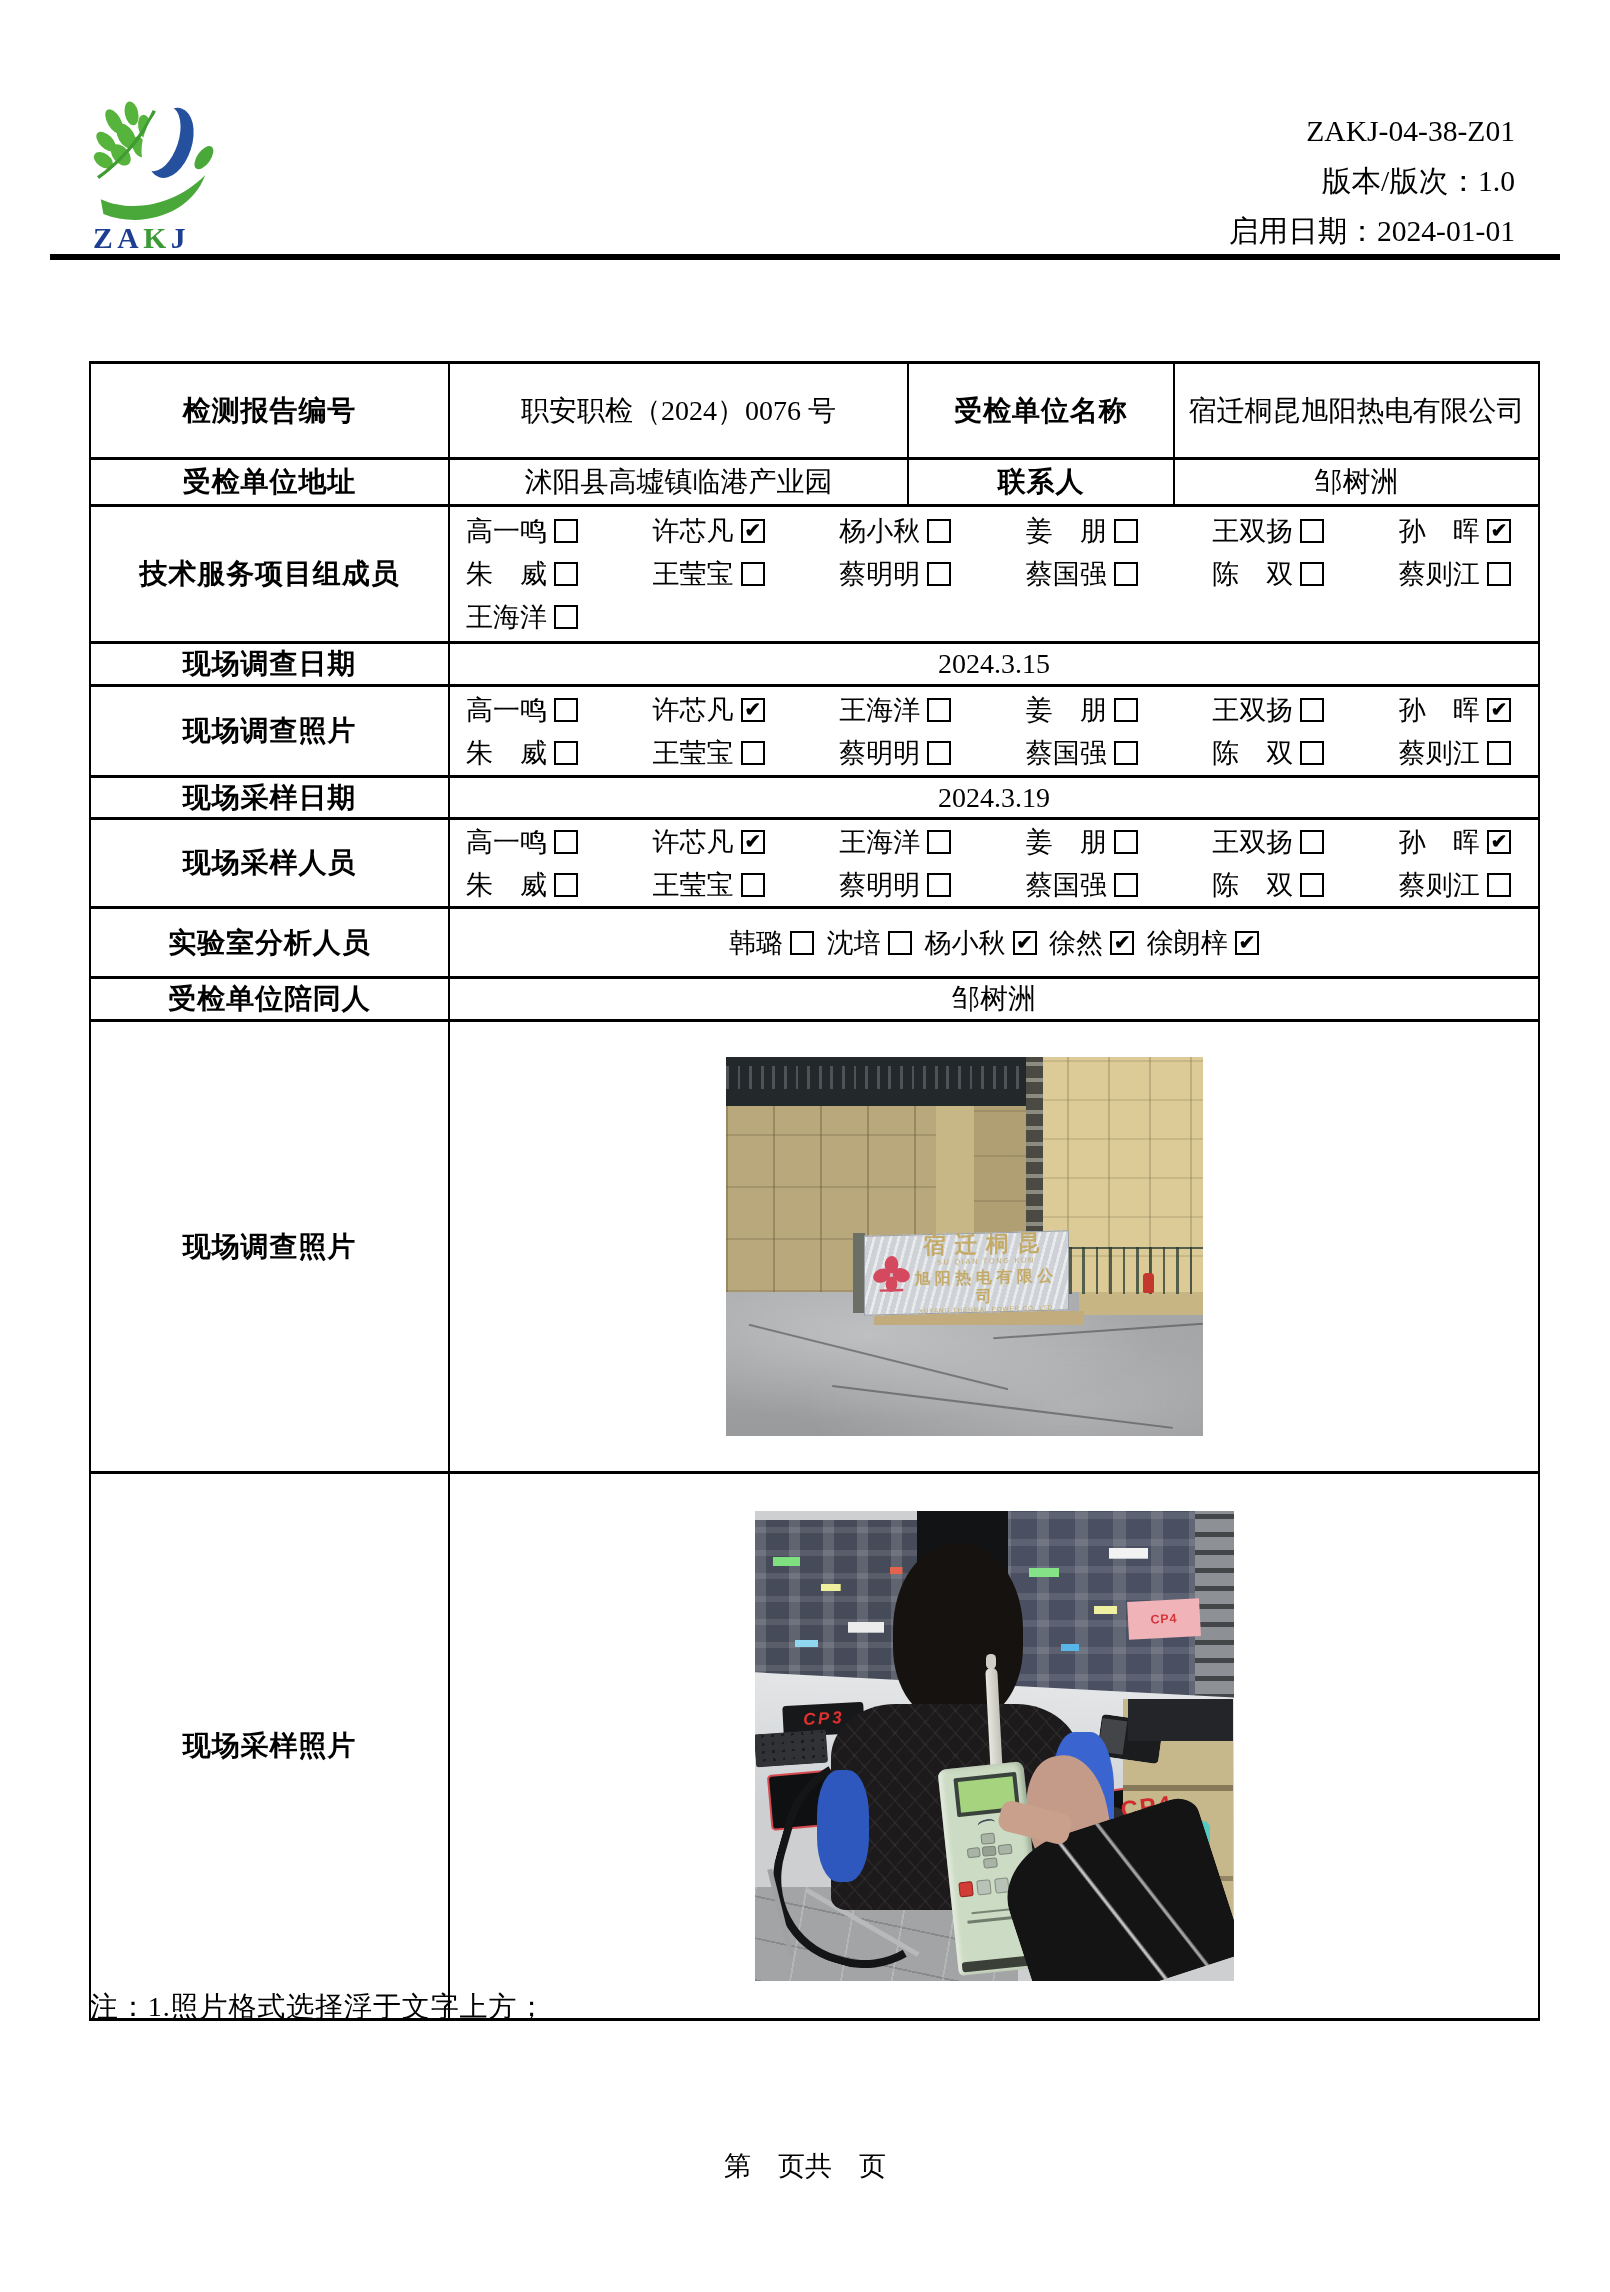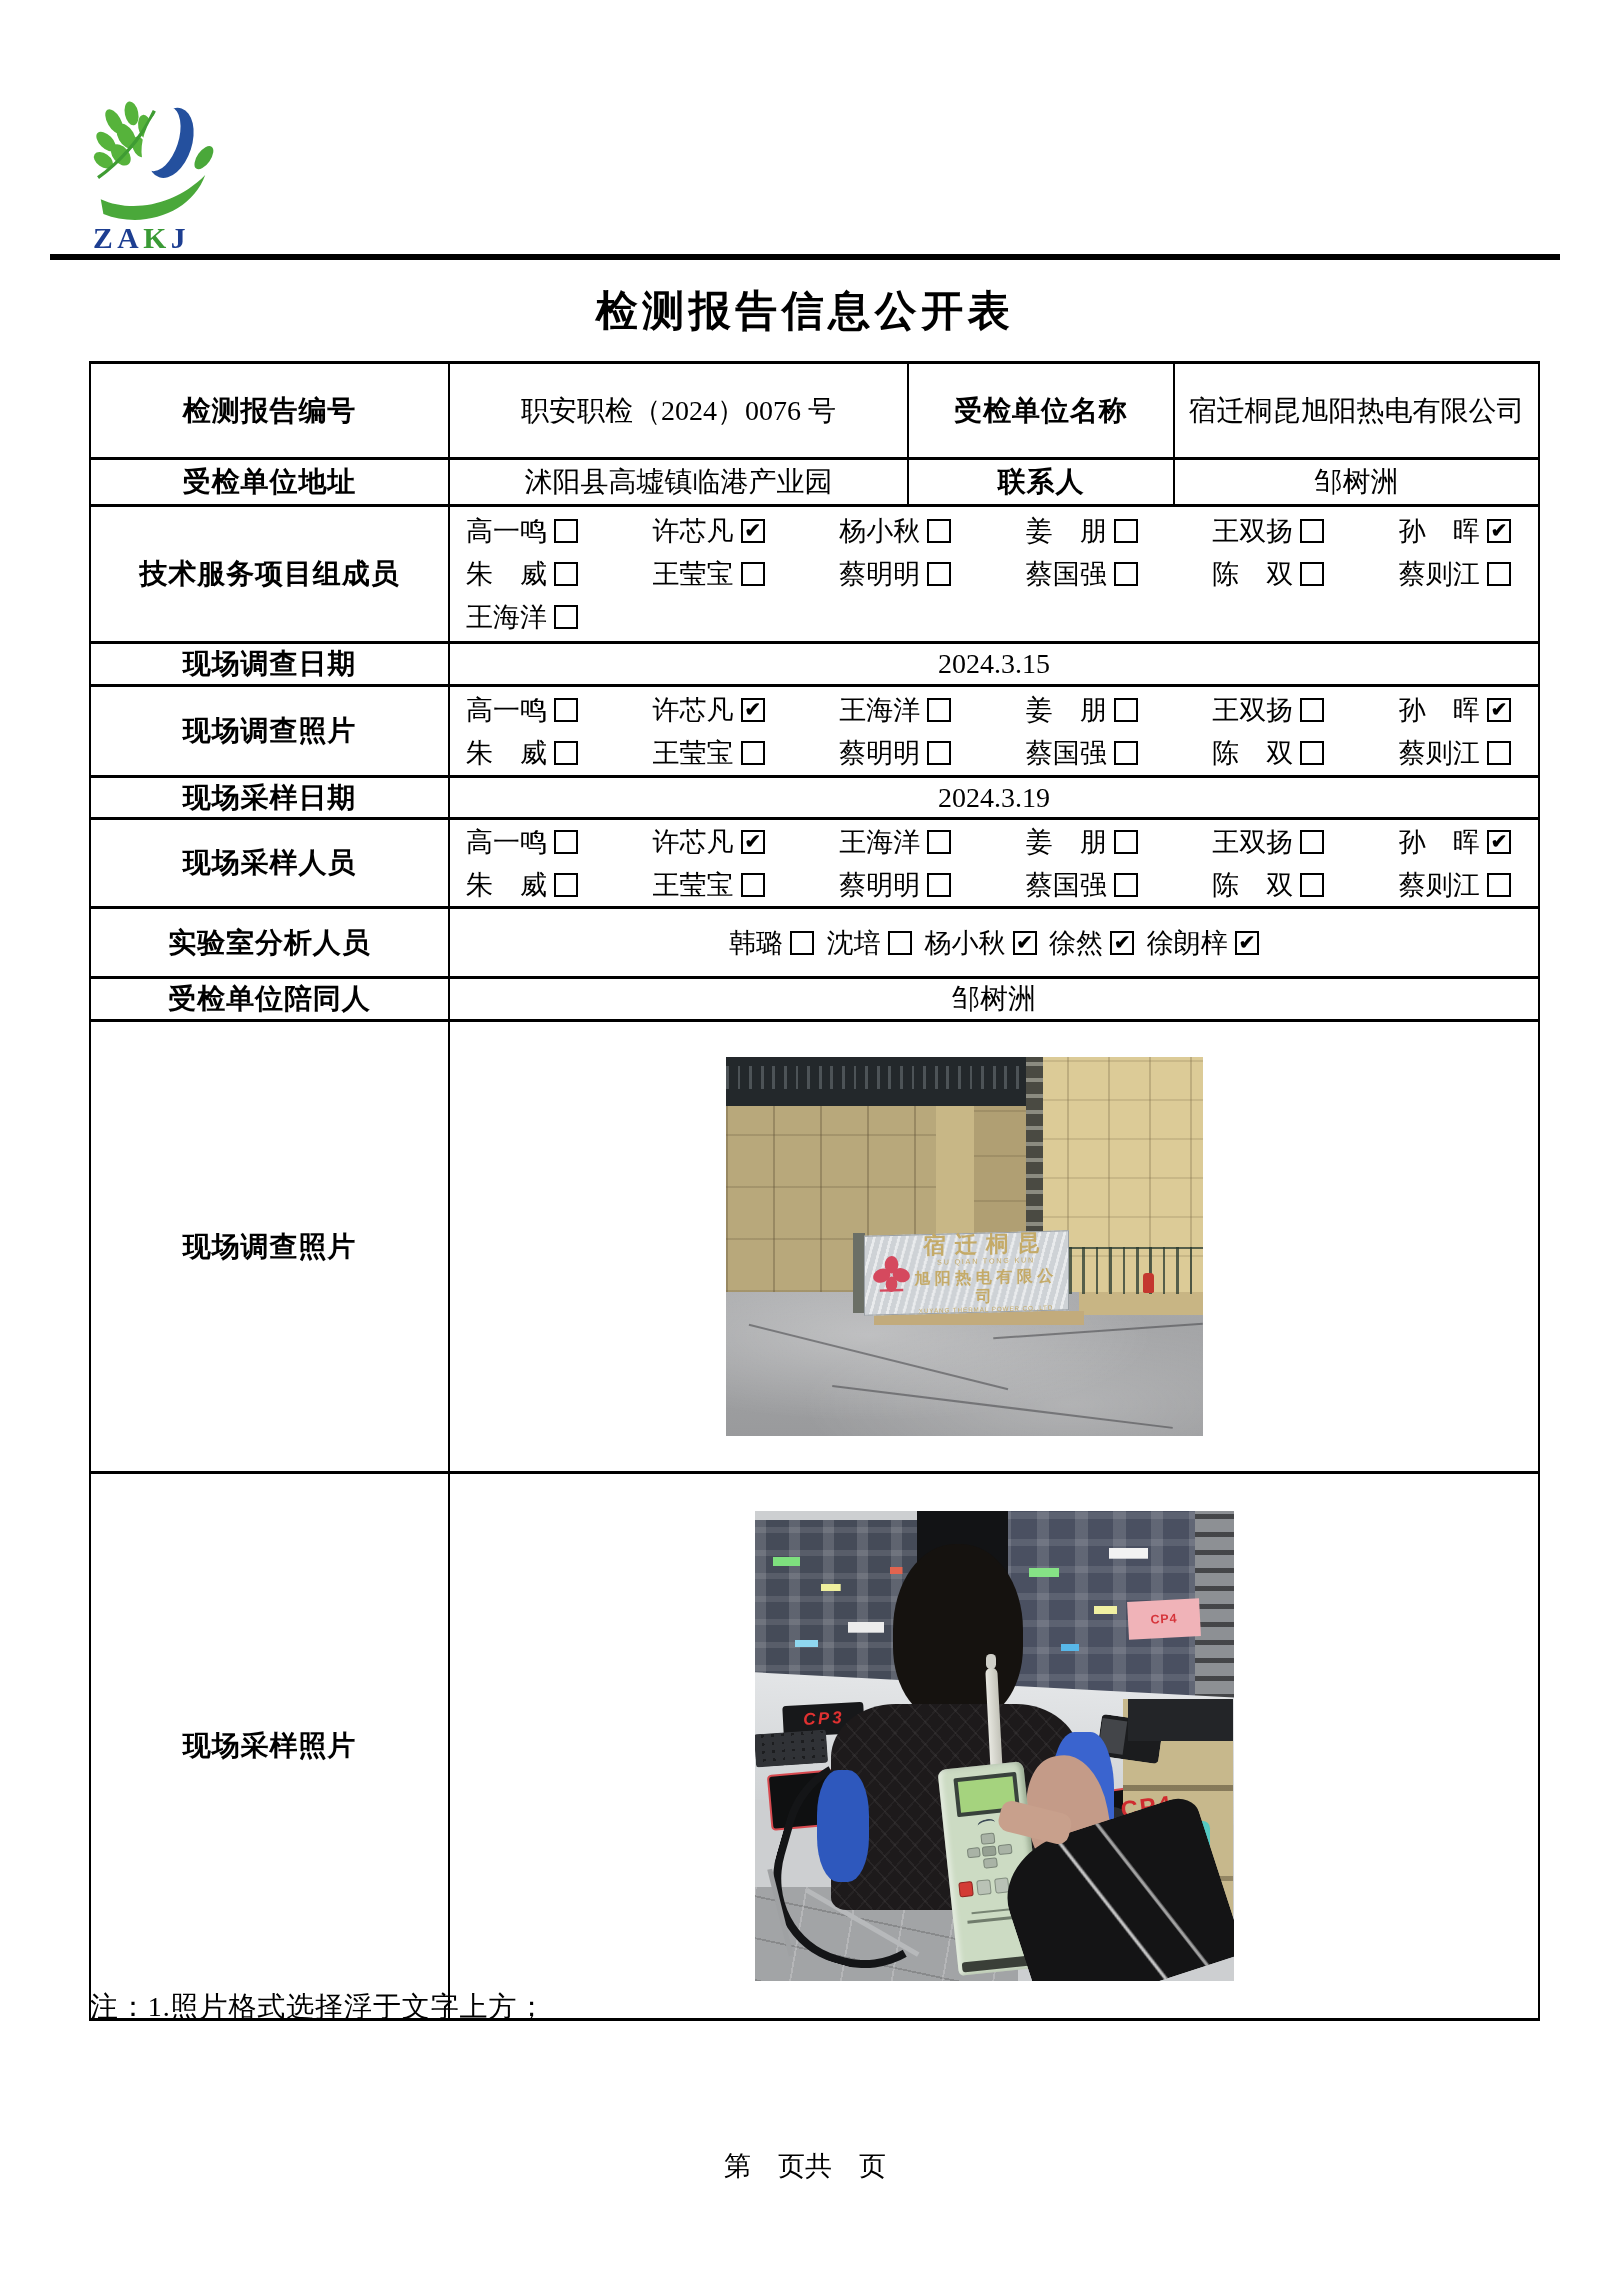--- a/index.html
+++ b/index.html
@@ -231,23 +231,27 @@
       <ellipse cx="23" cy="41" rx="6" ry="9" transform="rotate(-40 23 41)"></ellipse>
       <ellipse cx="37" cy="35" rx="5" ry="8" transform="rotate(-22 37 35)"></ellipse>
     </g>
     <path d="M6,58 C20,48 38,30 48,8" stroke="#3f9c33" stroke-width="2.5" fill="none"></path>
     <ellipse cx="60" cy="32" rx="16" ry="27" fill="#24509e" transform="rotate(18 60 32)"></ellipse>
     <ellipse cx="53" cy="29" rx="13" ry="25" fill="#ffffff" transform="rotate(18 53 29)"></ellipse>
     <ellipse cx="85" cy="43" rx="5" ry="10" fill="#4aa83a" transform="rotate(35 85 43)"></ellipse>
     <path d="M8,74 C30,84 62,80 86,56 C76,84 40,97 10,85 Z" fill="#4aa83a"></path>
   </svg>
   <div class="logo-word"><span>ZA</span><span class="k-green">K</span><span>J</span></div>
+  <div class="hdr-right">
+    <div>ZAKJ-04-38-Z01</div>
+    <div>版本/版次：1.0</div>
+    <div>启用日期：2024-01-01</div>
+  </div>
   <div class="divider"></div>
 
-  <div class="title">检测报告信息公开表</div>
 
   <table class="dtable">
     <colgroup>
         <col style="width:359px">
         <col style="width:459px">
         <col style="width:266px">
         <col style="width:365px">
       </colgroup>
 
     <tbody>

